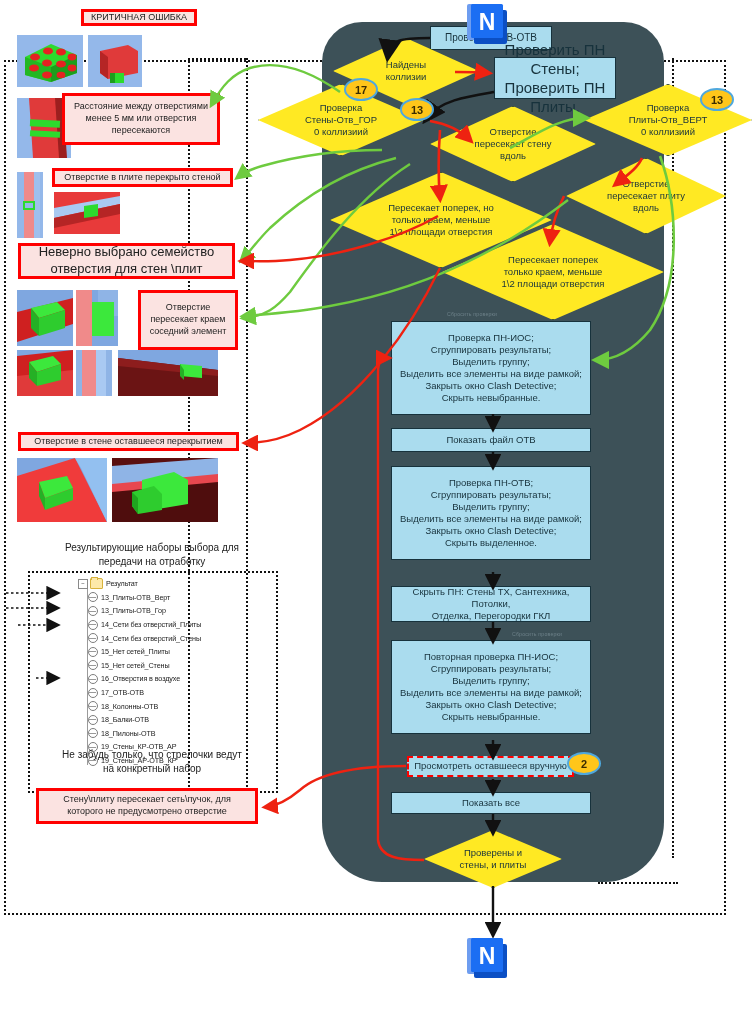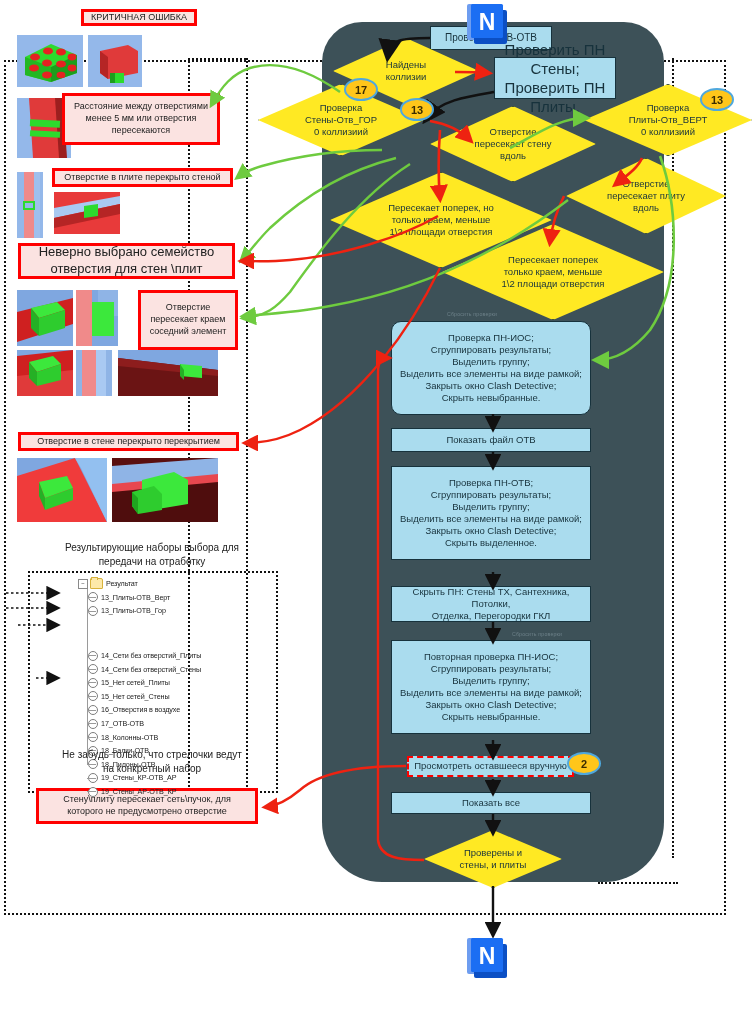--- a/index.html
+++ b/index.html
@@ -247,21 +247,21 @@
 <div class="errbox" style="left:52px;top:168px;width:181px;height:19px;font-size:9px;">
   <span>Отверстие в плите перекрыто стеной</span>
 </div>
 <div class="errbox" style="left:18px;top:243px;width:217px;height:36px;font-size:13px;">
   <span>Неверно выбрано семейство отверстия для стен \плит</span>
 </div>
 <div class="errbox" style="left:138px;top:290px;width:100px;height:60px;font-size:9px;">
   <span>Отверстие пересекает краем соседний элемент</span>
 </div>
 <div class="errbox" style="left:18px;top:432px;width:221px;height:19px;font-size:9px;">
-  <span>Отверстие в стене перекрыто перекрытием</span>
+  <span>Отверстие в стене оставшееся перекрытием</span>
 </div>
 <div class="errbox" style="left:36px;top:788px;width:222px;height:36px;font-size:9px;">
   <span>Стену\плиту пересекает сеть\пучок, для которого не предусмотрено отверстие</span>
 </div>
 
 <div class="note" style="left:38px;top:541px;width:228px;font-size:10px;">
   <span class="ln">Результирующие наборы выбора для</span><br>
   <span class="ln">передачи на отработку</span>
 </div>
 
@@ -277,21 +277,21 @@
       <div class="trow" style="padding-left: 10px;">
         <span class="tstub" style="top: 6.5px;"></span>
         <span class="tcirc"></span>
         <span class="tlbl">13_Плиты-ОТВ_Верт</span>
       </div>
       <div class="trow" style="padding-left: 10px;">
         <span class="tstub" style="top: 6.5px;"></span>
         <span class="tcirc"></span>
         <span class="tlbl">13_Плиты-ОТВ_Гор</span>
       </div>
-      <div class="trow" style="padding-left: 10px; margin-top: 31px;">
+      <div class="trow" style="padding-left: 10px;">
         <span class="tstub" style="top: 6.5px;"></span>
         <span class="tcirc"></span>
         <span class="tlbl">14_Сети без отверстий_Плиты</span>
       </div>
       <div class="trow" style="padding-left: 10px;">
         <span class="tstub" style="top: 6.5px;"></span>
         <span class="tcirc"></span>
         <span class="tlbl">14_Сети без отверстий_Стены</span>
       </div>
       <div class="trow" style="padding-left: 10px;">
@@ -414,21 +414,21 @@
 <div class="diamond" style="left:442px;top:224px;width:222px;height:96px;font-size:9.5px;">
   <div class="dshape"></div>
   <div class="dtxt">
     <span>Пересекает поперек</span><br>
     <span>только краем, меньше</span><br>
     <span>1\2 площади отверстия</span>
   </div>
 </div>
 
 <div class="tiny-label" style="left:447px;top:311px;">Сбросить проверки</div>
-<div class="proc multi" style="left:391px;top:321px;width:200px;height:94px;font-size:9.5px;border-radius:10px;">
+<div class="proc multi" style="left:391px;top:321px;width:200px;height:94px;font-size:9.5px;">
   <span class="ln">Проверка ПН-ИОС;</span>
   <span class="ln">Сгруппировать результаты;</span>
   <span class="ln">Выделить группу;</span>
   <span class="ln">Выделить все элементы на виде рамкой;</span>
   <span class="ln">Закрыть окно Clash Detective;</span>
   <span class="ln">Скрыть невыбранные.</span>
 </div>
 
 <div class="proc" style="left:391px;top:428px;width:200px;height:24px;font-size:9.5px;">
   <span>Показать файл ОТВ</span>

